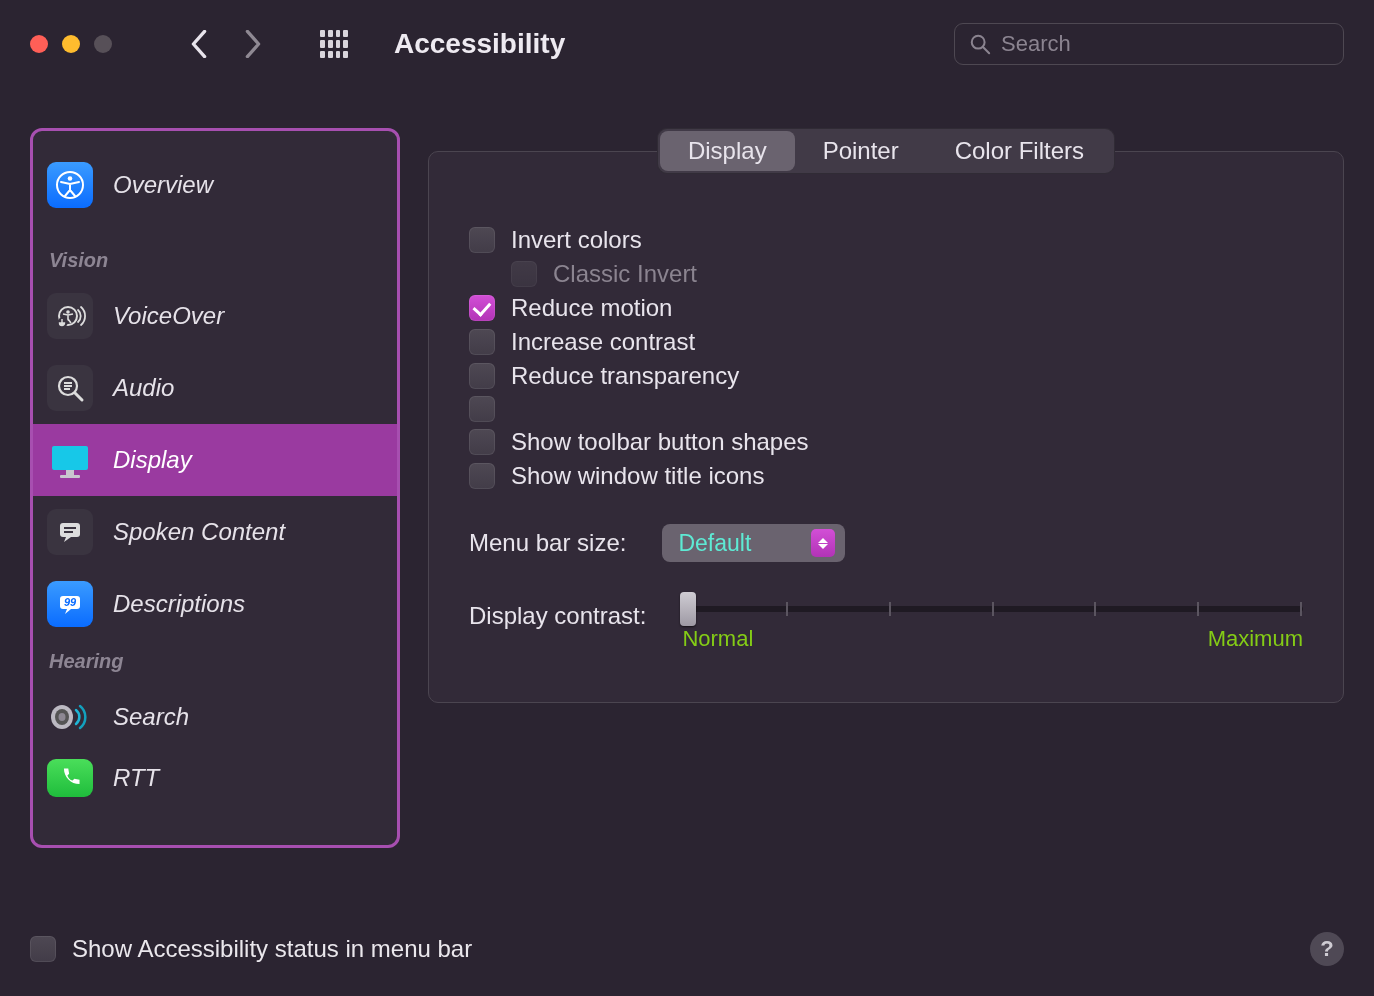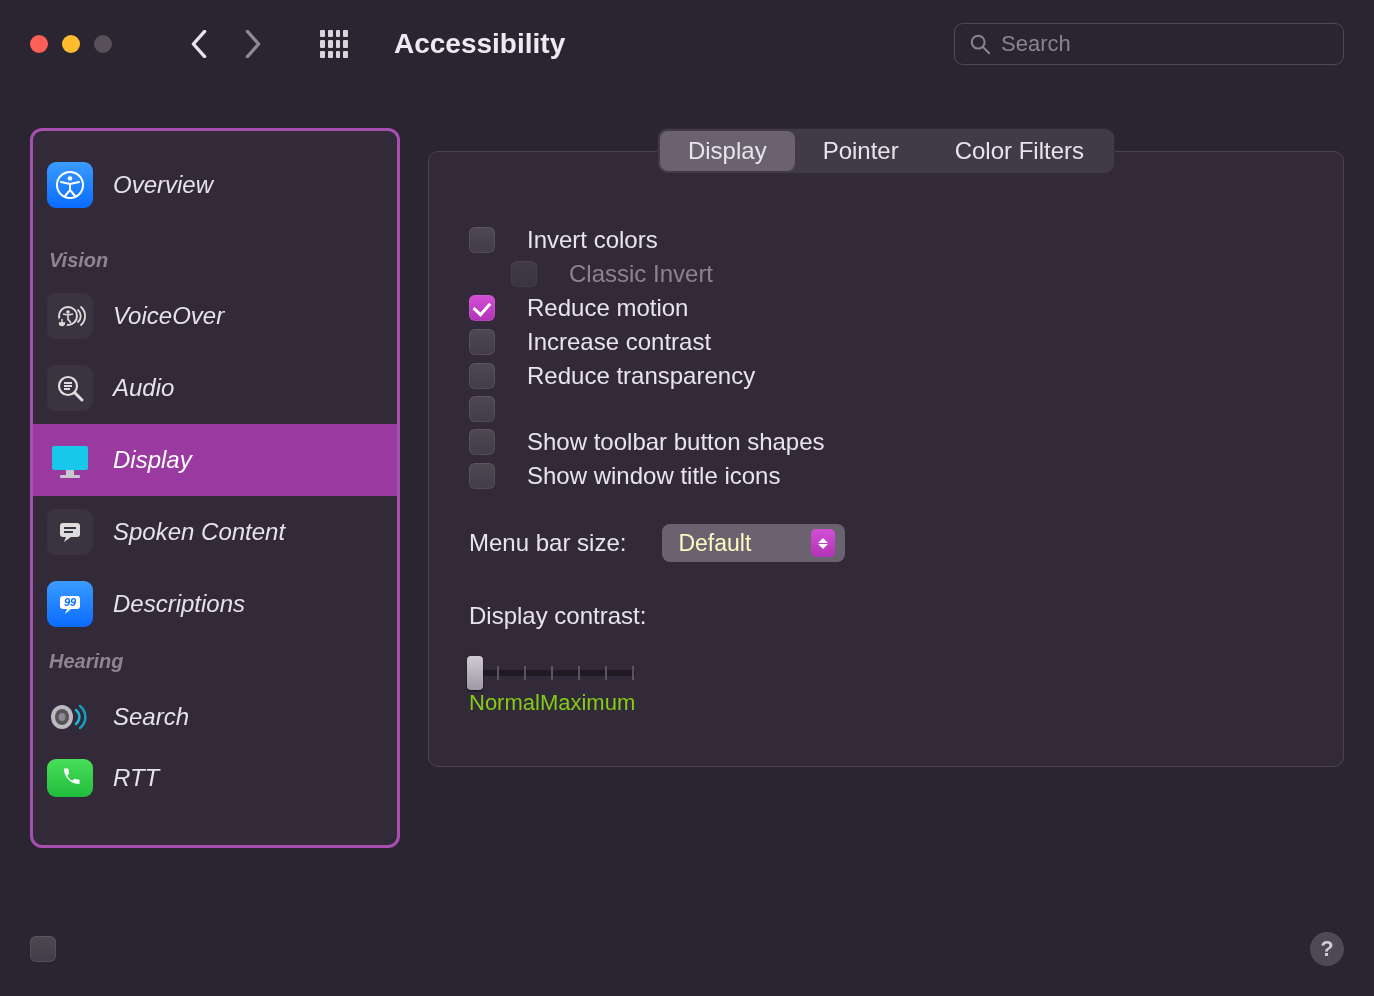--- a/index.html
+++ b/index.html
@@ -37,34 +37,34 @@
     .sb-label{ color:#e6e2e9; }
     .sb-icon{ width:46px; height:46px; border-radius:9px; display:flex; align-items:center; justify-content:center; flex-shrink:0;}
     
     
     .rightpane{ flex:1; position:relative;}
     .segwrap{ display:flex; justify-content:center;}
     .segmented{ display:flex; background:#413a47; border-radius:10px; padding:3px; box-shadow:inset 0 0 0 1px rgba(0,0,0,.25);}
     .seg{ padding:6px 28px; font-size:24px; color:#e8e4ec; border-radius:8px;}
     .seg.active{ background:#6a636f;}
     .groupbox{ border:1px solid #4b4550; border-radius:10px; margin-top:-23px; padding:68px 40px 50px 40px; background:#322a38;}
-    .chkrow{ display:flex; align-items:center; gap:32px; margin:6px 0; font-size:24px;}
+    .chkrow{ display:flex; align-items:center; gap:16px; margin:6px 0; font-size:24px;}
     .chkrow.sub{ margin-left:42px; color:#8b8490;}
     .chkrow .lbl{ color:#e8e4ec;}
     .chkrow.sub .lbl{ color:#8b8490;}
     .chk{ width:26px; height:26px; border-radius:6px; background:linear-gradient(#4e4853,#423c48); box-shadow:inset 0 0 0 1px rgba(255,255,255,.08); display:flex; align-items:center; justify-content:center;}
     .chk.disabled{ opacity:.55;}
     .chk.checked{ background:linear-gradient(#d24fd6,#b233b6);}
     .chk.checked::after{ content:""; width:13px; height:8px; border-left:3px solid #fff; border-bottom:3px solid #fff; transform:rotate(-48deg) translate(1px,-1px);}
     
     .formrow{ display:flex; align-items:center; gap:36px; margin-top:30px; font-size:24px;}
     .formrow .flabel{ color:#e8e4ec; width:200px; text-align:right;}
     .formrow.menubar .flabel{ width:auto;}
     .popup{ background:#6a636f; border-radius:8px; height:38px; display:flex; align-items:center; padding:0 10px 0 16px; gap:60px; font-size:23px;}
-    .popup .val{ color:#fef9c3;}
+    .popup .val{ color:#5eead4;}
     .popup .stepper{ width:24px; height:28px; background:linear-gradient(#d24fd6,#b233b6); border-radius:5px; display:flex; flex-direction:column; align-items:center; justify-content:center; gap:1px;}
     .popup .stepper::before,.popup .stepper::after{content:"";width:0;height:0;border-left:5px solid transparent;border-right:5px solid transparent;}
     .popup .stepper::before{border-bottom:5px solid #fff;}
     .popup .stepper::after{border-top:5px solid #fff;}
     
     .sliderwrap{ flex:1; position:relative; padding-top:4px;}
     .track{ height:6px; background:#1f1a23; border-radius:3px; position:relative;}
     .ticks{ position:absolute; left:0; right:0; top:-4px; display:flex; justify-content:space-between; padding:0 1px;}
     .ticks span{ width:2px; height:14px; background:#5b5560;}
     .thumb{ position:absolute; top:-14px; left:-2px; width:16px; height:34px; background:linear-gradient(#cfccd3,#9e99a4); border-radius:4px; box-shadow:0 1px 2px rgba(0,0,0,.6);}
@@ -269,21 +269,21 @@
       </div>
 
       <div class="formrow menubar" style="margin-top:34px;">
         <span class="flabel">Menu bar size:</span>
         <div class="popup">
           <span class="val">Default</span>
           <div class="stepper"></div>
         </div>
       </div>
 
-      <div class="formrow" style="margin-top:40px; align-items:flex-start;flex-direction:column;">
+      <div class="formrow" style="margin-top:40px; align-items:flex-start;">
         <span class="flabel" style="width:auto; padding-top:0;">Display contrast:</span>
         <div class="sliderwrap">
           <div class="track">
             <div class="ticks">
               <span></span>
                 <span></span>
                 <span></span>
                 <span></span>
                 <span></span>
                 <span></span>
@@ -296,14 +296,15 @@
             <span>Maximum</span>
           </div>
         </div>
       </div>
     </div>
   </div>
 </div>
 
 <div class="footer">
   <div class="chk"></div>
+  <span class="lbl">Show Accessibility status in menu bar</span>
   <div class="helpbtn">?</div>
 </div>
 
 </body></html>

